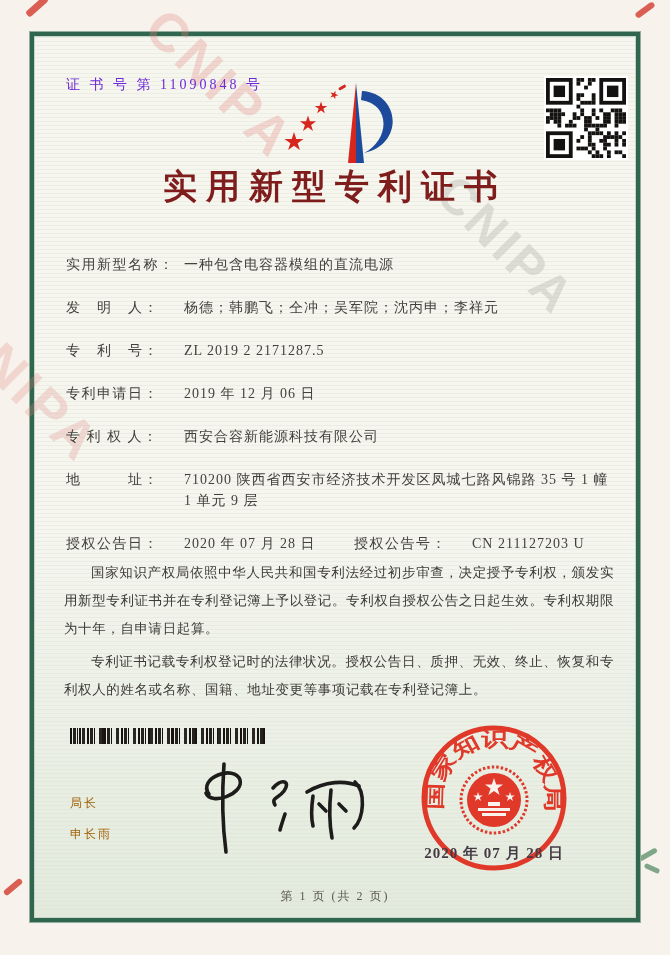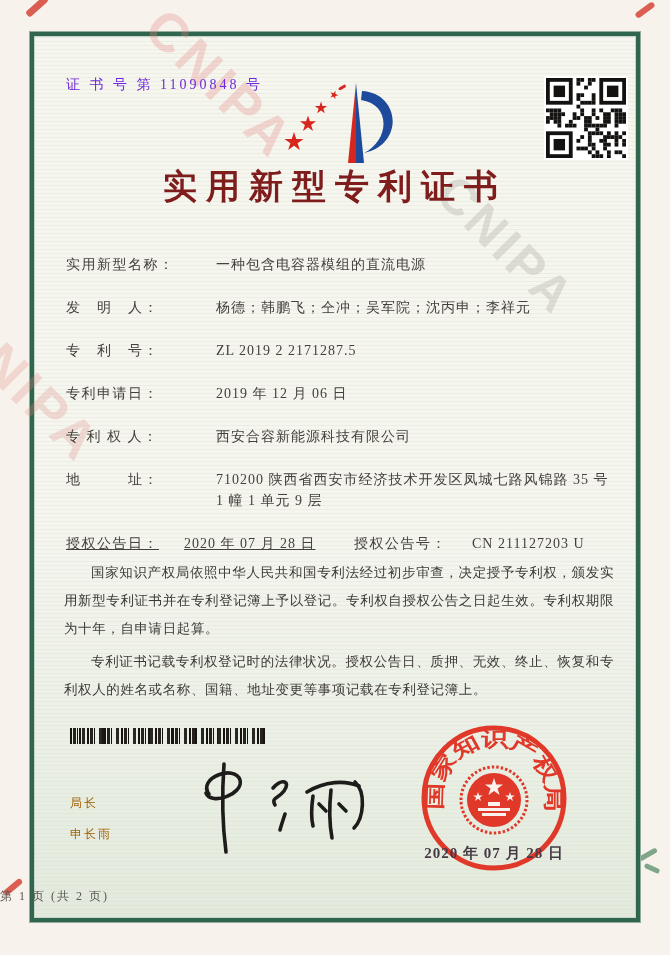--- a/index.html
+++ b/index.html
@@ -12,40 +12,40 @@
            linear-gradient(180deg, rgba(244,245,238,0) 55%, rgba(208,222,203,.5) 100%),
            repeating-linear-gradient(0deg, rgba(196,209,193,.22) 0 1px, rgba(255,255,255,0) 1px 4px),
            #f6f6ef;}
   .abs{position:absolute;}
   .cert-no{left:66px;top:76px;font-size:14px;letter-spacing:3px;color:#6d28d9;}
   .logo{left:268px;top:78px;width:134px;height:90px;}
   .qr{left:544px;top:76px;width:80px;height:80px;background:#fff;padding:2px;}
   .title{left:0;top:164px;width:100%;text-align:center;font-size:34px;font-weight:700;
          letter-spacing:9px;color:#7f1d1d;}
   .fields{left:66px;top:254px;width:548px;font-size:14px;color:#44413c;}
-  .frow{display:flex;line-height:21px;margin-bottom:22px;letter-spacing:1px;gap:32px;}
+  .frow{display:flex;line-height:21px;margin-bottom:22px;letter-spacing:1px;}
   .frow .lab{flex:0 0 118px;white-space:nowrap;letter-spacing:1.5px;}
   .frow .val{flex:1;}
   .frow.grant{gap:0;}
   .frow.grant .pair{display:flex;}
-  .frow.grant .pair.first{width:288px;text-decoration:underline;}
+  .frow.grant .pair.first{width:288px;}
   .body-text{left:64px;top:559px;width:550px;font-size:13.5px;line-height:28px;
              letter-spacing:.6px;color:#3e3b37;text-align:justify;}
   .body-text p{margin:0 0 5px 0;text-indent:2em;}
   .barcode{left:70px;top:728px;width:196px;height:16px;
            background:
              repeating-linear-gradient(90deg,#15130f 0 2px,transparent 2px 3px,#25221c 3px 6px,transparent 6px 7px,#15130f 7px 8px,transparent 8px 12px,#2a2620 12px 15px,transparent 15px 17px),
              repeating-linear-gradient(90deg,transparent 0 9px,#1a1712 9px 11px,transparent 11px 23px);}
   .officer{left:70px;top:788px;font-size:12px;color:#a16207;letter-spacing:2px;line-height:31px;
            font-family:"Liberation Sans","DejaVu Sans",sans-serif;}
   .sig{left:185px;top:760px;width:200px;height:98px;}
   .seal{left:408px;top:720px;width:172px;height:162px;}
   .seal-date{position:absolute;left:0;top:124px;width:172px;text-align:center;
              font-size:15px;font-weight:700;letter-spacing:1px;color:#453a44;}
-  .footer{left:0;top:888px;width:100%;font-size:12px;
+  .footer{left:0;top:888px;width:100%;text-align:center;font-size:12px;
           letter-spacing:2px;color:#5a564f;}
   .wm{position:absolute;font-family:"Liberation Sans","DejaVu Sans",sans-serif;
       font-weight:700;pointer-events:none;}
   .wm-pink1{left:128px;top:52px;font-size:54px;letter-spacing:4px;
             color:rgba(226,132,126,.30);transform:rotate(45deg);}
   .wm-gray{left:420px;top:216px;font-size:50px;letter-spacing:4px;
            color:rgba(162,160,150,.30);transform:rotate(45deg);}
   .wm-pink2{left:-66px;top:356px;font-size:54px;letter-spacing:4px;
             color:rgba(226,132,126,.26);transform:rotate(45deg);}
   .frag{position:absolute;border-radius:3px;}

